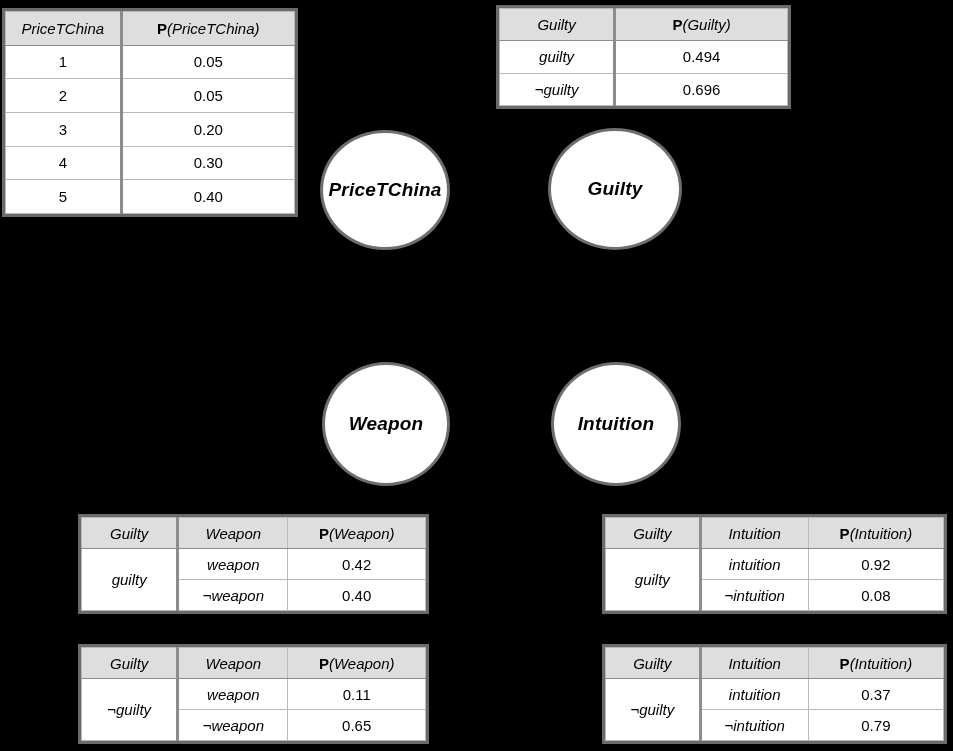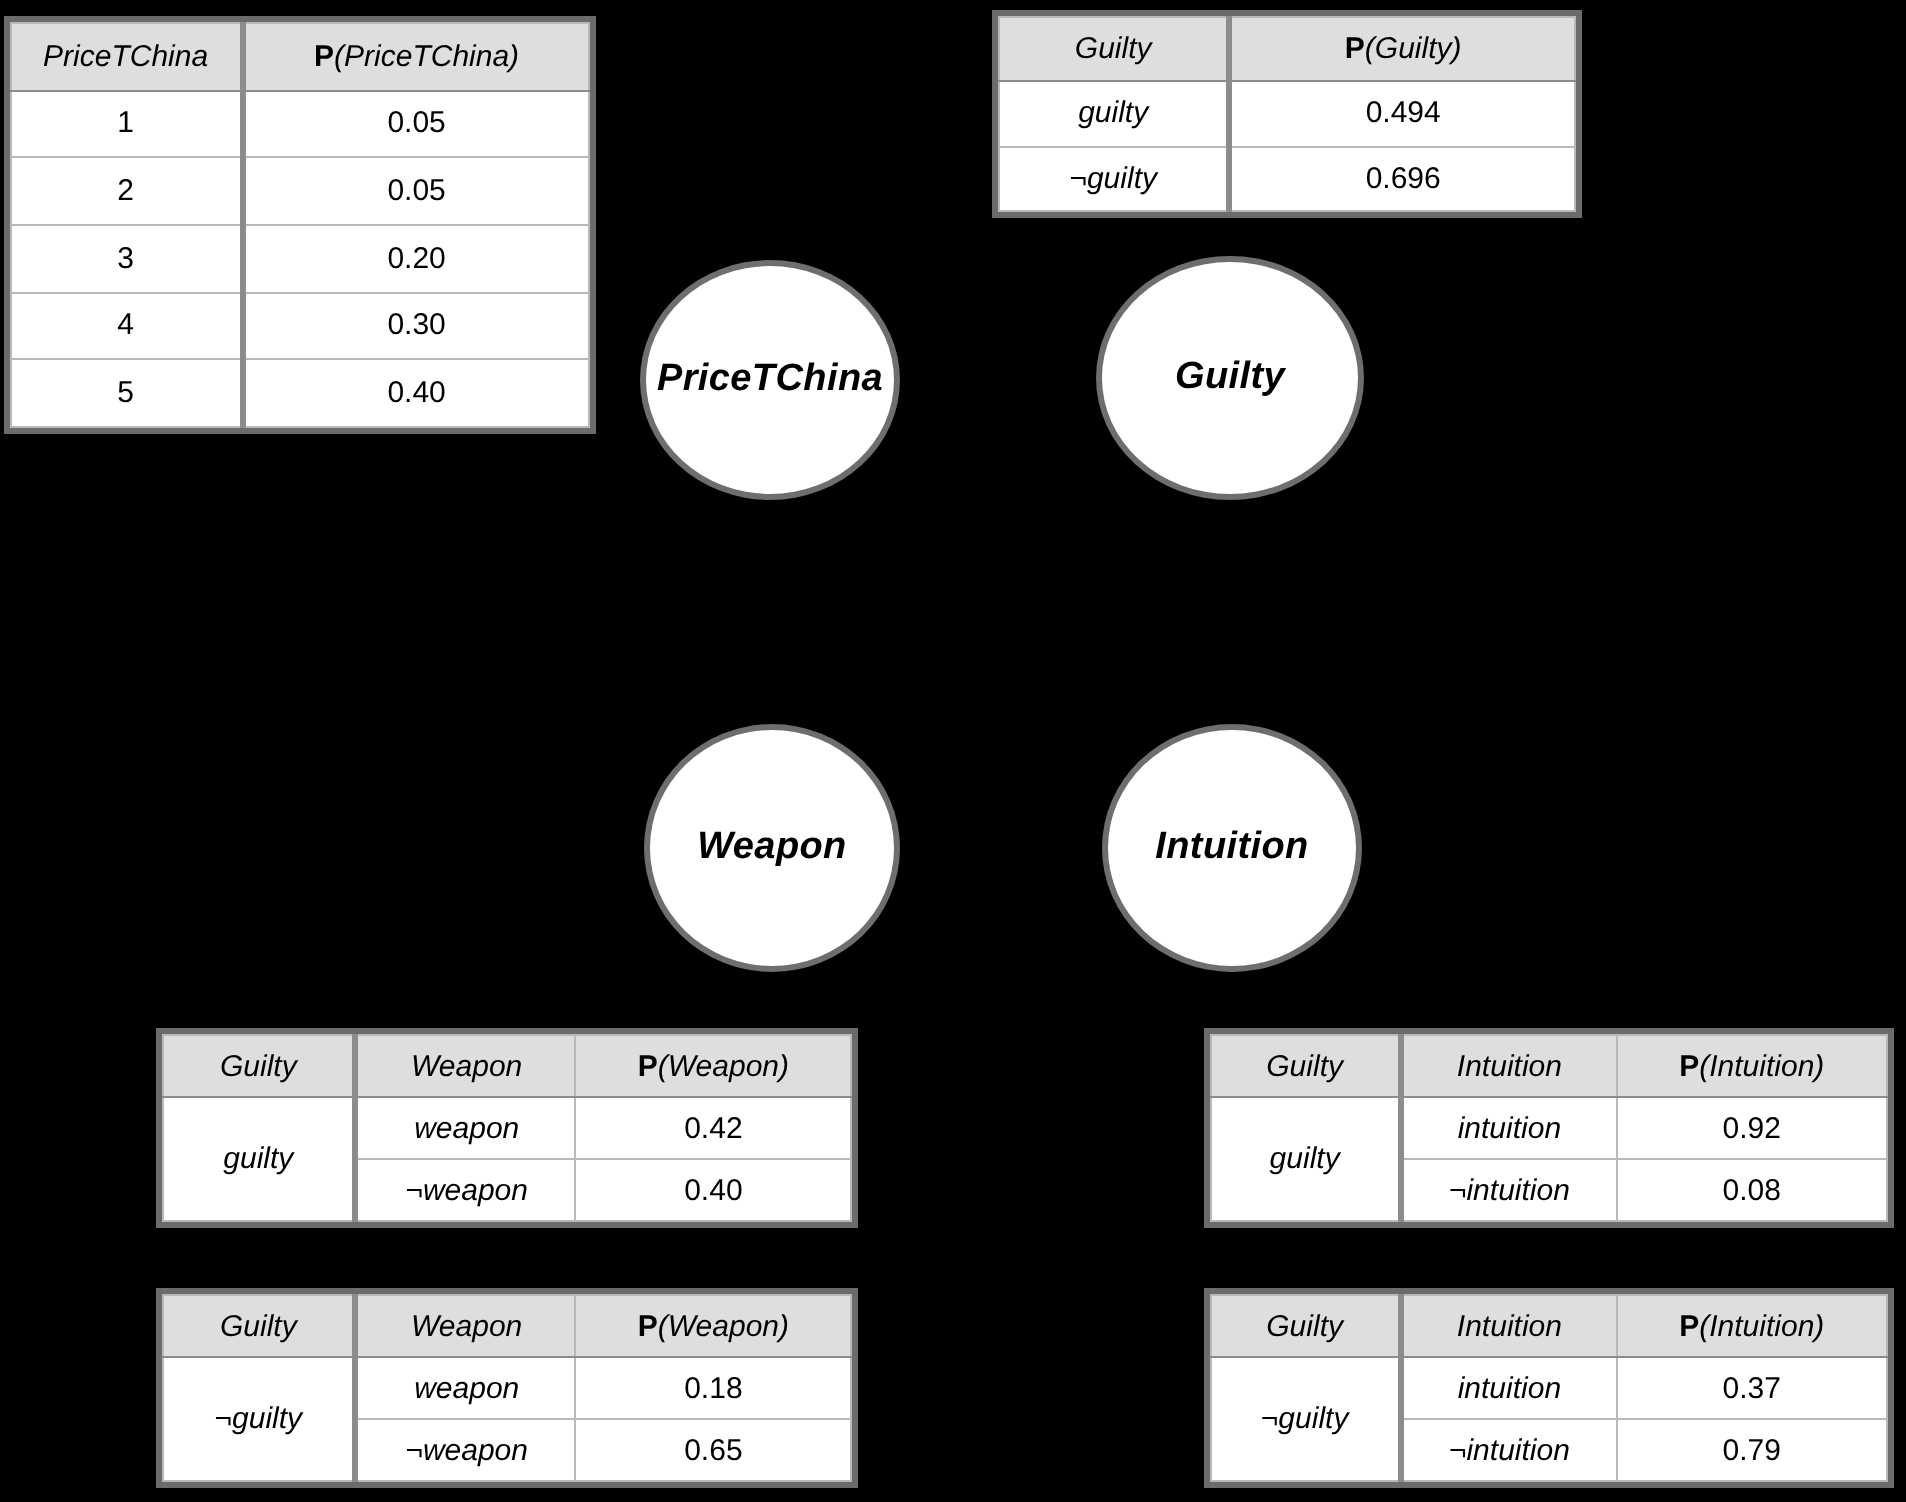--- a/index.html
+++ b/index.html
@@ -169,21 +169,21 @@
   <table>
     <tbody>
         <tr>
       <th style="width:28%" class="sepright">Guilty</th>
       <th style="width:32%">Weapon</th>
       <th class="pcol"><b>P</b><i>(Weapon)</i></th>
     </tr>
     <tr>
       <td class="cond" rowspan="2">¬guilty</td>
       <td class="val-it">weapon</td>
-      <td class="num">0.18</td>
+      <td class="num">0.11</td>
     </tr>
     <tr>
       <td class="val-it">¬weapon</td>
       <td class="num">0.65</td>
     </tr>
   </tbody>
     </table>
 </div>
 
 <div class="cpt" style="left:602px; top:514px; width:345px; height:100px;">

